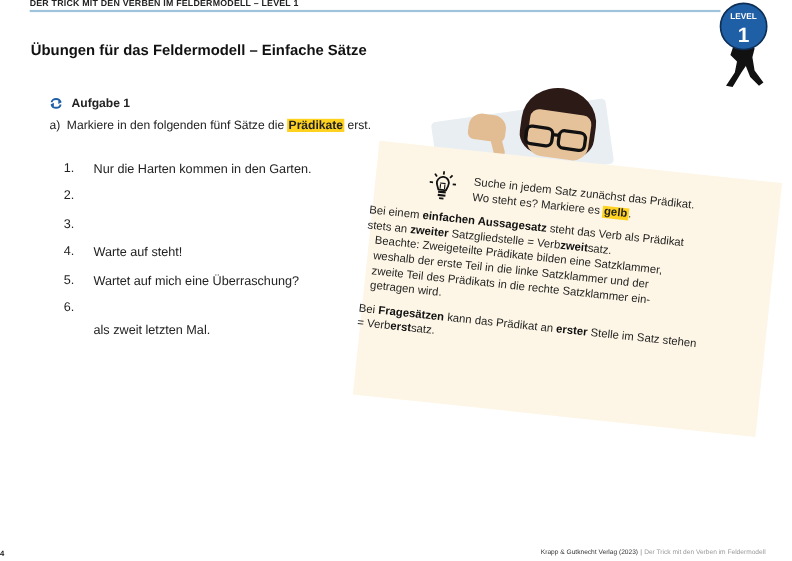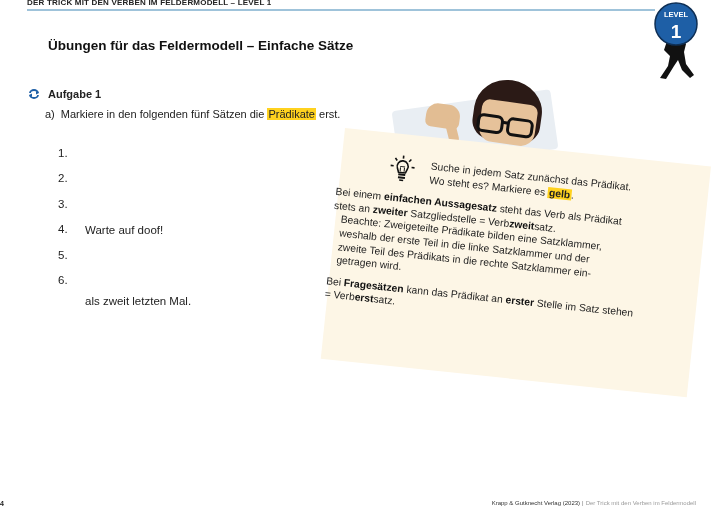--- a/index.html
+++ b/index.html
@@ -12,32 +12,32 @@
       position: absolute; left: 27px; top: -2px;
       font-size: 8px; font-weight: bold; letter-spacing: 0.2px; color: #222;
       text-transform: uppercase;
     }
     .head-rule {
       position: absolute; left: 27px; top: 9px; width: 628px; height: 1.5px;
       background: #9fc3da;
     }
     .page-title {
       position: absolute; left: 28px; top: 38px;
-      font-size: 13.5px; font-weight: bold; color: #111; margin-left: 20px;
+      font-size: 13.5px; font-weight: bold; color: #111;
     }
     .task {
-      position: absolute; left: 28px; top: 88px; display: flex; align-items: center; text-align: center;
+      position: absolute; left: 45px; top: 88px; display: flex; align-items: center; text-align: center;
     }
     .task-icon { width: 12px; height: 12px; margin-right: 8px; }
     .task-label { font-size: 11px; font-weight: bold; color: #222; }
     .instruction {
       position: absolute; left: 45px; top: 108px; font-size: 11px; color: #222;
     }
     .instruction .part { margin-right: 6px; }
-    .hl { background: #ffd21f; font-weight: normal; padding: 0 1px; }
+    .hl { background: #ffd21f; font-weight: bold; padding: 0 1px; }
     .sentences {
       position: absolute; left: 58px; top: 147px; margin: 0; padding: 0; list-style: none;
       font-size: 11.5px; color: #222;
     }
     .sentences li { display: flex; height: 25.4px; align-items: flex-start; }
     .sentences .num { width: 27px; }
     .sentences .text { line-height: 20px; margin-top: -3px; }
 
     
     .card-shadow-back {
@@ -116,39 +116,41 @@
   <svg class="task-icon" viewBox="0 0 12 12">
     <path d="M2 5 A4 3 0 0 1 10 5" fill="none" stroke="#1e5fa6" stroke-width="1.8"></path>
     <path d="M10 7 A4 3 0 0 1 2 7" fill="none" stroke="#1e5fa6" stroke-width="1.8"></path>
     <path d="M8 3 L11 5 L8 6.5 Z" fill="#1e5fa6"></path>
     <path d="M4 9 L1 7 L4 5.5 Z" fill="#1e5fa6"></path>
   </svg>
   <span class="task-label">Aufgabe 1</span>
 </div>
 
 <div class="instruction">
-  <span class="part">a)</span><span>Markiere in den folgenden fünf Sätzen die </span><span class="hl">Prädikate</span><span> erst.</span>
+  <span class="part">a)</span><span>Markiere in den folgenden fünf Sätze die </span><span class="hl">Prädikate</span><span> erst.</span>
 </div>
 
 <ul class="sentences">
   <li>
       <span class="num">1.</span>
+      <span class="text">Nur die Harten kommen in den Garten.</span>
     </li>
   <li>
       <span class="num">2.</span>
     </li>
   <li>
       <span class="num">3.</span>
     </li>
   <li>
       <span class="num">4.</span>
-      <span class="text">Warte auf doof!</span>
+      <span class="text">Warte auf steht!</span>
     </li>
   <li>
       <span class="num">5.</span>
+      <span class="text">Wartet auf mich eine Überraschung?</span>
     </li>
   <li style="height:46px">
       <span class="num">6.</span>
       <span class="text"><br><span>als zweit letzten Mal.</span></span>
     </li>
 </ul>
 
 <div class="card-shadow-back"></div>
 <div class="hair"></div>
 <div class="face"></div>

